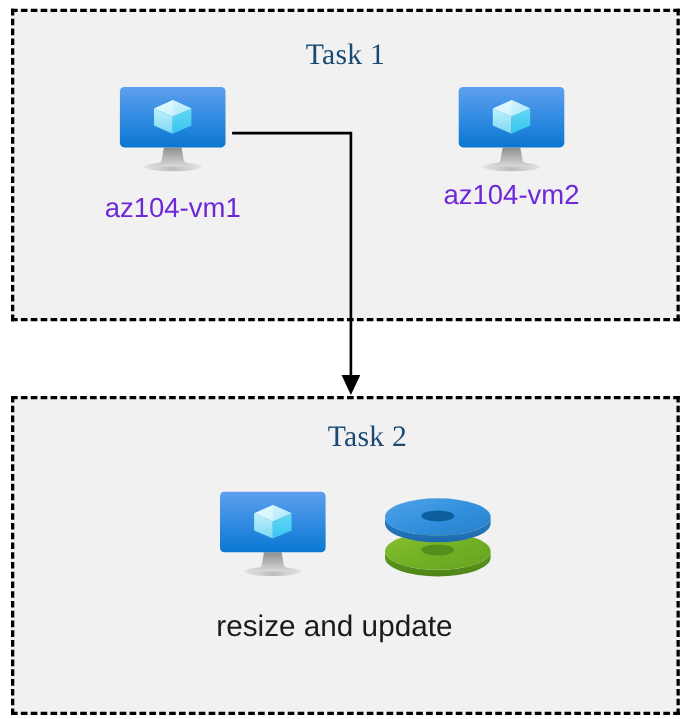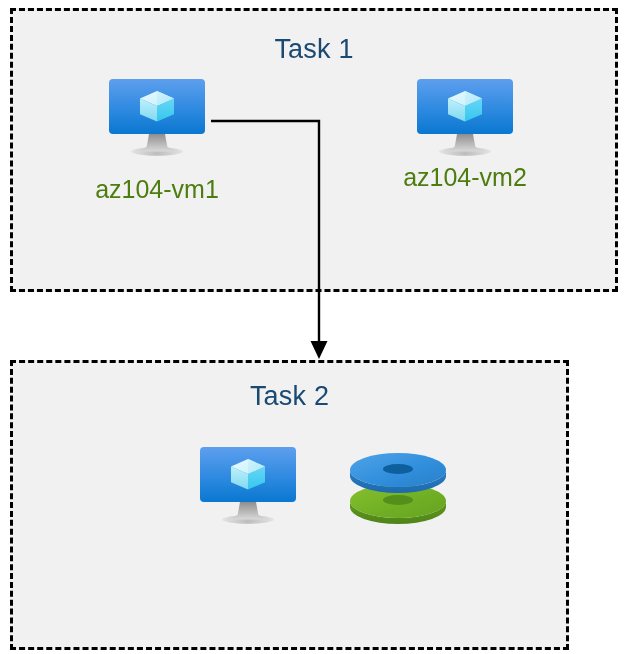--- a/index.html
+++ b/index.html
@@ -17,44 +17,45 @@
     background: #ffffff;
     overflow: hidden;
   }
 
   
   .task-box {
     position: absolute;
     box-sizing: border-box;
     background: #f1f1f1;
     border: 3px dashed #000000;
+    font-family: Liberation Serif, serif;
   }
   #task1-box { left: 10px;  top: 8px;   width: 608px; height: 284px; }
-  #task2-box { left: 10px;  top: 360px; width: 559px; height: 290px; }
+  #task2-box { left: 10px;  top: 360px; width: 608px; height: 290px; padding-left: 20px; }
 
   .task-title {
     position: absolute;
     width: 100%;
     text-align: center;
     color: #1a4971;
     font-size: 27px;
     line-height: 32px;
     letter-spacing: 0.2px;
     white-space: nowrap;
   }
   #task1-title { top: 22px; }
   #task2-title { top: 17px; }
 
   
   .node {
     position: absolute;
     text-align: center;
   }
   .node-label {
-    color: #4d7c0f;
+    color: #6d28d9;
     font-size: 25px;
     line-height: 31px;
     white-space: nowrap;
   }
 
   
   .vm-icon {
     position: relative;
     width: 104px;
     height: 78px;
@@ -229,19 +230,20 @@
         <ellipse cx="52" cy="56" rx="48" ry="17" fill="url(#diskGreenTop)"></ellipse>
         <ellipse cx="52" cy="55" rx="15" ry="5" fill="#558f1b"></ellipse>
 
         <path d="M4 25 A48 17 0 0 0 100 25 L100 31 A48 17 0 0 1 4 31 Z" fill="url(#diskBlueSide)"></path>
         <ellipse cx="52" cy="25" rx="48" ry="17" fill="url(#diskBlueTop)"></ellipse>
         <ellipse cx="52" cy="24" rx="15" ry="5" fill="#0d5f9e"></ellipse>
       </svg>
     </div>
   </div>
 
+  <div id="task2-caption">resize and update</div>
 
   <svg id="connector" viewBox="0 0 628 654" xmlns="http://www.w3.org/2000/svg">
     <path d="M211 121 L319 121 L319 345" fill="none" stroke="#000000" stroke-width="2.4" stroke-linecap="butt" stroke-linejoin="miter"></path>
     <polygon points="319,359 310.5,341 327.5,341" fill="#000000"></polygon>
   </svg>
 
 </div>
 
 </body></html>

